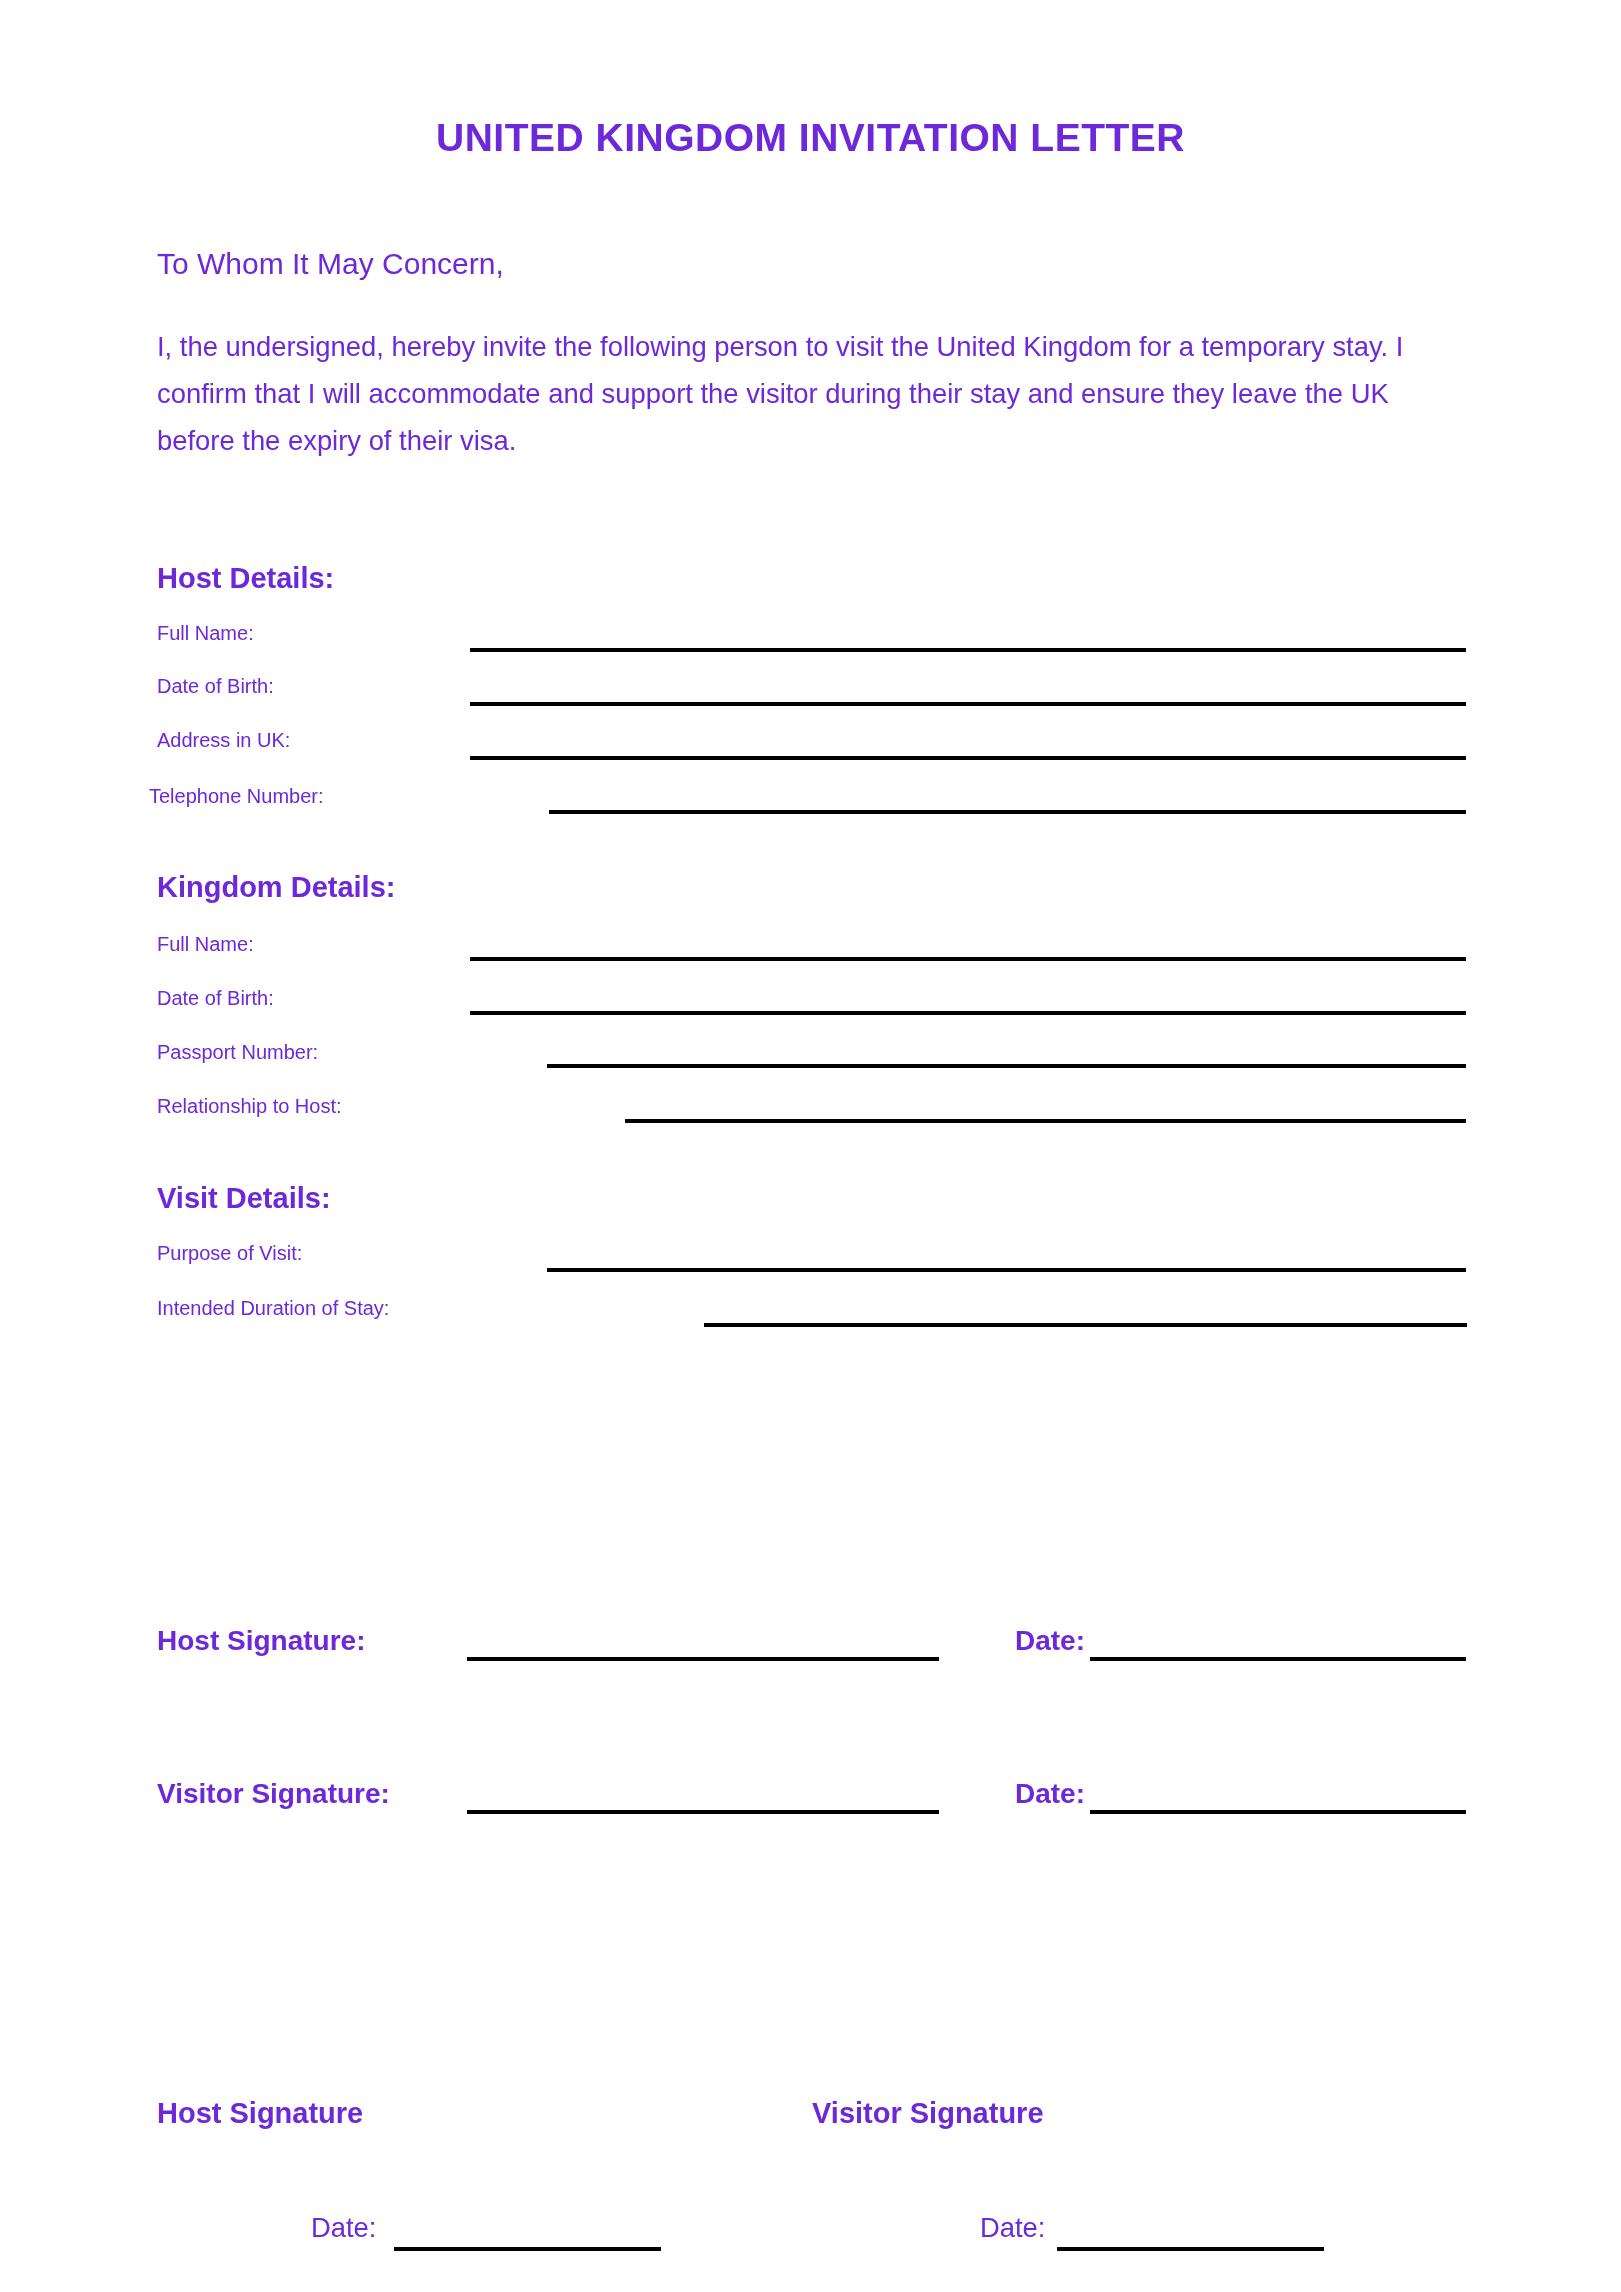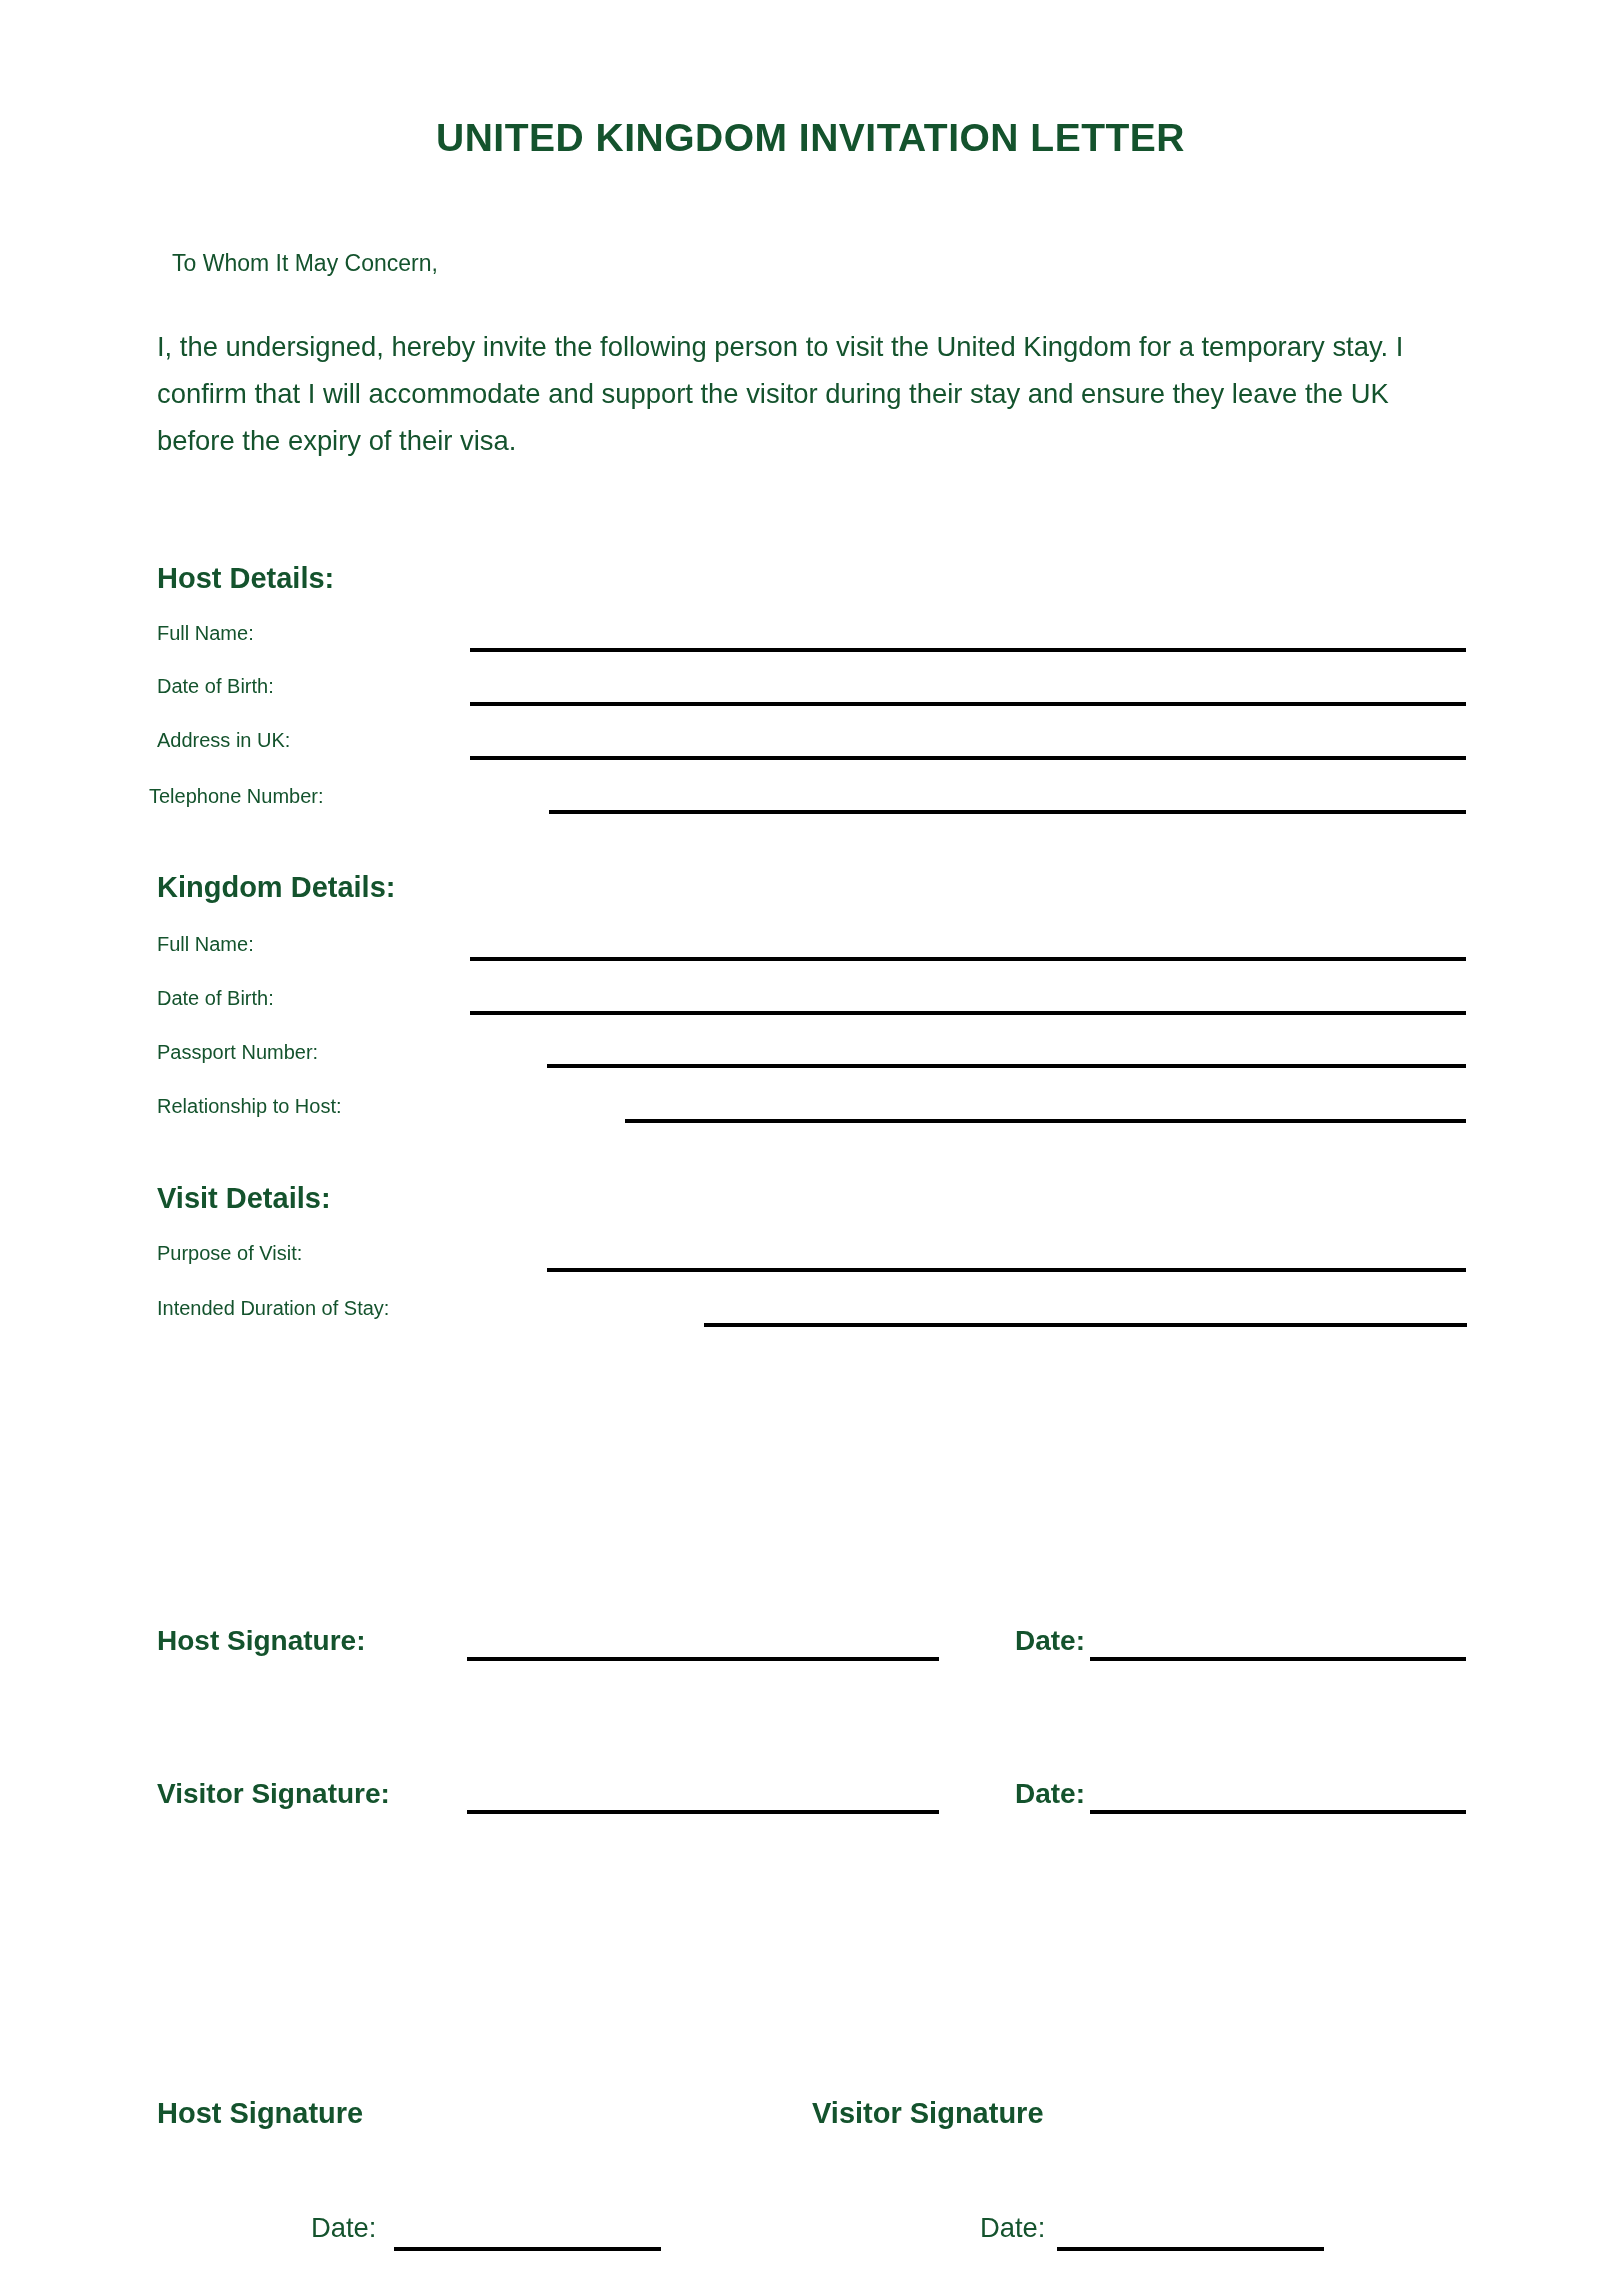--- a/index.html
+++ b/index.html
@@ -1,33 +1,33 @@
 <!DOCTYPE html>
 <html><head>
 <meta charset="utf-8">
 <style>
   html, body { margin: 0; padding: 0; background: #ffffff; }
   .page {
     position: relative;
     width: 1621px;
     height: 2293px;
     background: #ffffff;
-    color: #14532d;
+    color: #6d28d9;
     font-family: "Liberation Sans", "DejaVu Sans", sans-serif;
     overflow: hidden;
   }
   .abs { position: absolute; }
   .title {
     left: 0; top: 114px; width: 1621px;
     text-align: center;
     font-size: 39px; font-weight: bold; line-height: 47px;
     letter-spacing: 0.5px;
   }
   .body-text { font-size: 27.4px; line-height: 47px; }
-  .salutation { left: 172px; top: 247px; font-size: 23px; line-height: 33px; }
+  .salutation { left: 157px; top: 247px; font-size: 30px; line-height: 33px; }
   .para { left: 157px; width: 1309px; }
   .intro { top: 323px; }
   .declaration { top: 1380px; }
   .section-heading {
     left: 157px;
     font-size: 29px; font-weight: bold; line-height: 35px;
   }
   .field-label { font-size: 20px; line-height: 33px; }
   .fline { position: absolute; height: 3.9px; background: #000000; }
   .sig-label { font-size: 28px; font-weight: bold; line-height: 37px; }

